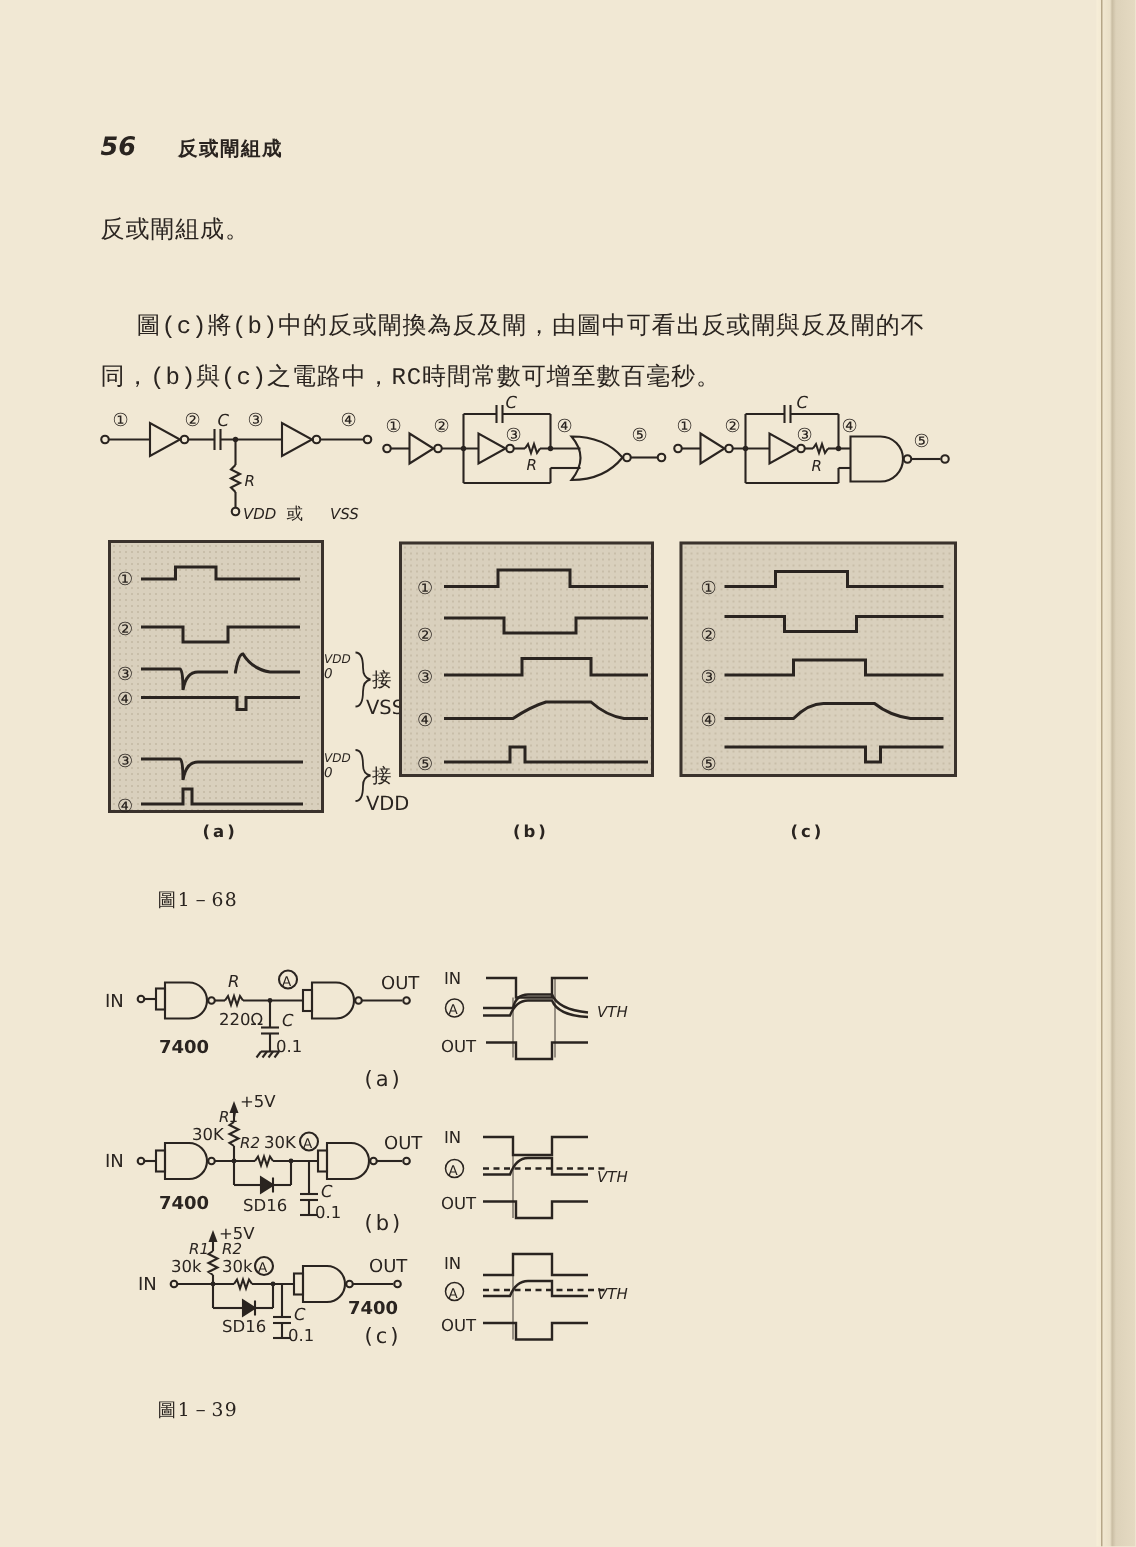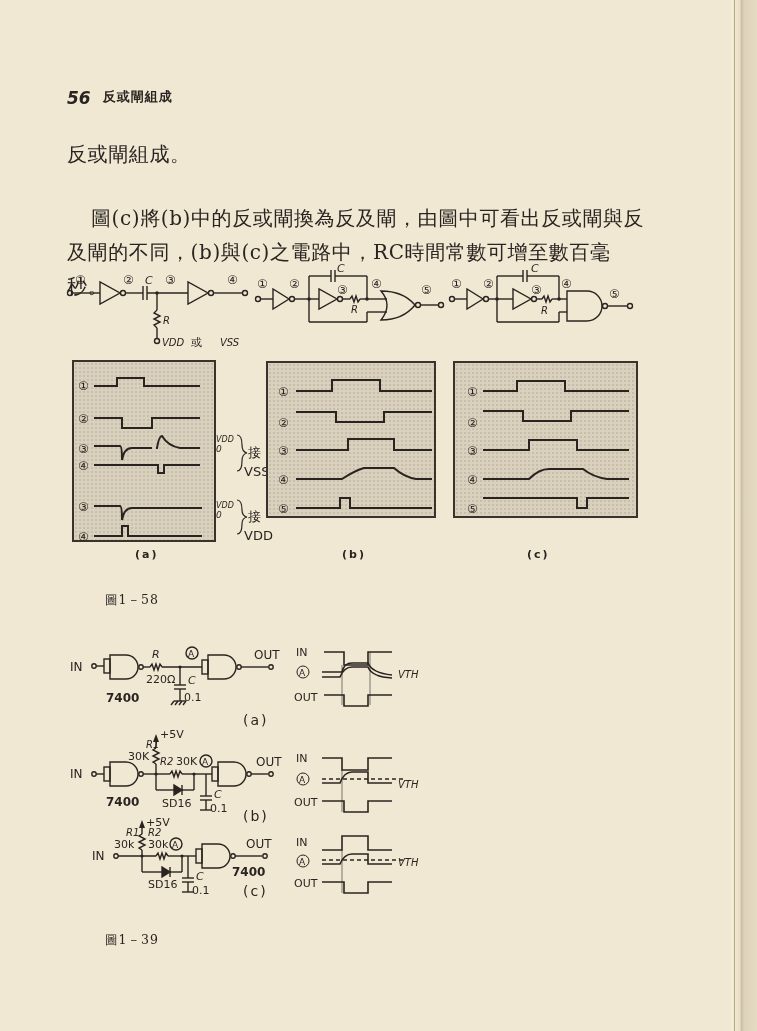--- a/index.html
+++ b/index.html
@@ -6,24 +6,24 @@
   body {
     width:757px; height:1031px; position:relative; overflow:hidden;
     background:#f1e8d4;
     font-family:"DejaVu Serif", serif; color:#2a2420;
   }
   .page-edge {
     position:absolute; top:0; right:0; width:26px; height:1031px;
     background:linear-gradient(90deg,#f7eed8 0%,#e9dfc7 35%,#c9bda3 40%,#ddd2ba 50%,#e5dac2 100%);
   }
   .page-edge-line { position:absolute; top:0; right:22px; width:1px; height:1031px; background:#b5a688; }
-  .header { position:absolute; left:67px; top:88px; display:flex; align-items:flex-start; gap:12px; }
+  .header { position:absolute; left:67px; top:88px; display:flex; align-items:flex-end; gap:28px; }
   .page-num { font-family:"DejaVu Sans", sans-serif; font-weight:bold; font-style:italic; font-size:17px; }
   .running-title { font-size:13px; letter-spacing:1px; font-weight:bold; }
-  .para { position:absolute; left:67px; font-size:20px; letter-spacing:0.6px; line-height:34px; }
+  .para { position:absolute; left:67px; font-size:16px; letter-spacing:0.6px; line-height:34px;font-family:Liberation Mono, monospace; }
   .p1 { top:137px; }
   .p2 { top:201px; width:580px; }
   .p2 .indent { display:inline-block; width:24px; }
   svg { position:absolute; overflow:visible; }
   svg text { font-family:"DejaVu Sans", sans-serif; fill:#2a2420; }
   .caption { position:absolute; font-size:12.5px; letter-spacing:1px; }
   .sublabel { position:absolute; font-family:"DejaVu Sans", sans-serif; font-size:11px; font-weight:bold; letter-spacing:2px; }
   .scope-box {
     position:absolute; border:2px solid #3a322c;
     background:#d9d0bd;
@@ -209,21 +209,21 @@
     <polyline points="30,137 124,137 124,147 134,147 134,137 176,137"></polyline>
   </g>
   <text x="14" y="35" font-size="12">①</text>
   <text x="14" y="66" font-size="12">②</text>
   <text x="14" y="94" font-size="12">③</text>
   <text x="14" y="123" font-size="12">④</text>
   <text x="14" y="152" font-size="12">⑤</text>
 </svg>
 <div class="sublabel" style="left:527px;top:548px;">(c)</div>
 
-<div class="caption" style="left:105px;top:592px;">圖1－58</div>
+<div class="caption" style="left:105px;top:592px;">圖1－68</div>
 
 <svg style="left:70px;top:645px;" width="215" height="85" viewBox="0 0 215 85">
   <g stroke="#2a2420" stroke-width="1.4" fill="none">
     <circle cx="24" cy="21" r="2.2"></circle>
     <line x1="26" y1="21" x2="34" y2="21"></line>
     <rect x="34" y="14" width="6" height="14"></rect>
     <path d="M40,10 L56,10 A12,12 0 0 1 56,34 L40,34 Z"></path>
     <circle cx="71" cy="22" r="2.2"></circle>
     <line x1="73" y1="22" x2="80" y2="22"></line>
     <polyline points="80,22 82,19 84,25 86,19 88,25 90,19 92,22"></polyline>

